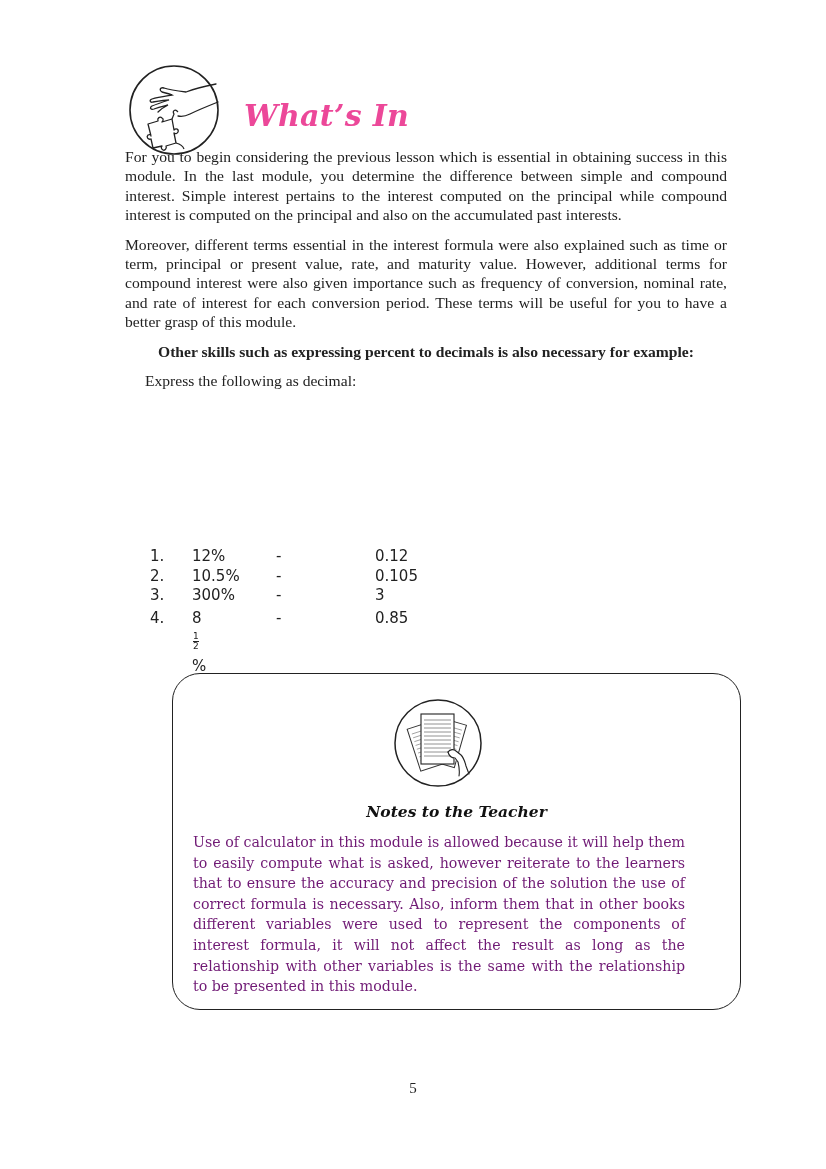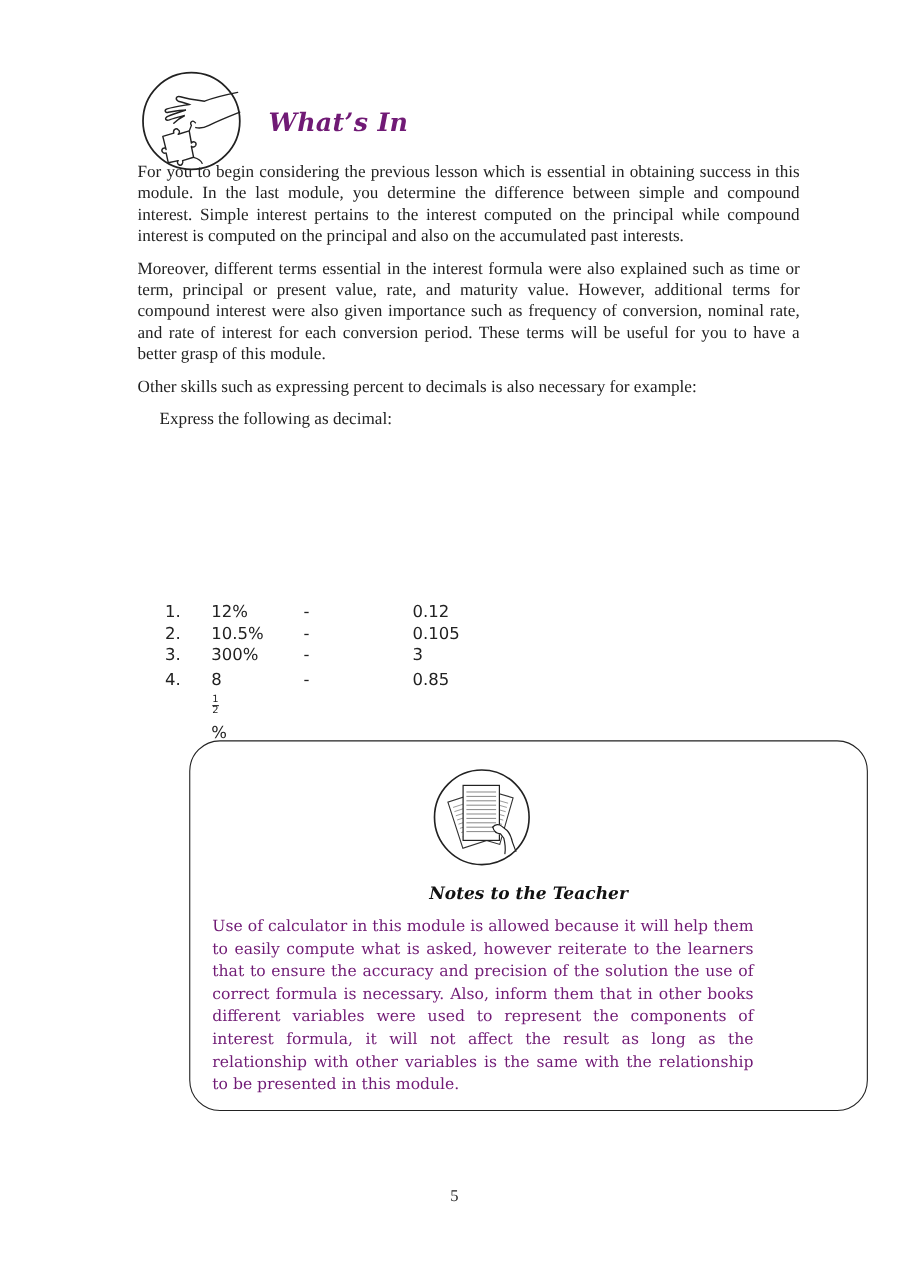--- a/index.html
+++ b/index.html
@@ -1,37 +1,37 @@
 <!DOCTYPE html>
 <html><head>
 <meta charset="utf-8">
 <style>
   html, body { margin: 0; padding: 0; background: #ffffff; }
   body { width: 826px; height: 1169px; position: relative; overflow: hidden; font-family: "DejaVu Serif", "Liberation Serif", serif; color: #1a1a1a; }
   .page { position: absolute; left: 0; top: 0; width: 826px; height: 1169px; }
 
   .header-icon { position: absolute; left: 128px; top: 64px; width: 92px; height: 92px; }
-  .header-title { position: absolute; left: 244px; top: 98px; font-family: "DejaVu Serif", serif; font-weight: bold; font-style: italic; font-size: 23px; letter-spacing: 0.3px; color: #701a75; }
+  .header-title { position: absolute; left: 244px; top: 98px; font-family: "DejaVu Serif", serif; font-weight: bold; font-style: italic; font-size: 30px; letter-spacing: 0.3px; color: #ec4899; }
 
   .body-text { position: absolute; left: 125px; width: 602px; font-family: "Liberation Serif", serif; font-size: 15.6px; line-height: 19.4px; text-align: justify; color: #222; }
   .body-text p { margin: 0 0 10px 0; }
 
   .p1 { top: 147px; }
 
   .list { position: absolute; left: 150px; top: 547px; font-family: "DejaVu Sans", sans-serif; font-size: 15px; color: #222; }
   .list-row { position: relative; height: 19.6px; line-height: 19.6px; }
   .list-row.tall { height: 24px; line-height: 24px; }
   .list-num { position: absolute; left: 0; width: 30px; }
   .list-pct { position: absolute; left: 42px; }
   .list-dash { position: absolute; left: 126px; }
   .list-dec { position: absolute; left: 225px; }
   .frac { display: inline-block; vertical-align: middle; font-size: 9px; line-height: 9px; text-align: center; margin: 0 1px; position: relative; top: -1px; }
   .frac span { display: block; }
 
-  .notes-box { position: absolute; left: 172px; top: 673px; width: 617px; height: 337px; border: 1.6px solid #222; border-radius: 28px; box-sizing: border-box; padding-left: 32px; }
+  .notes-box { position: absolute; left: 172px; top: 673px; width: 569px; height: 337px; border: 1.6px solid #222; border-radius: 28px; box-sizing: border-box; padding-left: 32px; }
   .notes-icon { position: absolute; left: 220px; top: 24px; width: 90px; height: 90px; }
   .notes-title { position: absolute; left: 0; right: 0; top: 128px; text-align: center; font-family: "DejaVu Serif", serif; font-weight: bold; font-style: italic; font-size: 15.5px; color: #111; }
   .notes-text { position: absolute; left: 20px; width: 492px; top: 158px; font-family: "DejaVu Serif", serif; font-size: 14.2px; line-height: 20.6px; text-align: justify; color: #701a75; }
 
   .page-number { position: absolute; left: 0; right: 0; top: 1080px; text-align: center; font-family: "Liberation Serif", serif; font-size: 15px; color: #222; }
   .watermark { position: absolute; left: 0; right: 0; top: 1125px; text-align: center; font-family: "DejaVu Sans", sans-serif; font-size: 14px; color: #b5b5b5; letter-spacing: 0.3px; }
 </style>
 </head>
 <body>
 
@@ -47,21 +47,21 @@
       <path d="M20 60 L30 57 C29 54 32 52 34 54 C36 55 35 57 34 58 L44 55 L46 66 C48 64 51 65 50 68 C49 70 47 70 46 69 L48 79 L38 82 C39 84 37 87 35 86 C33 85 33 83 34 82 L25 84 L23 75 C20 76 18 73 20 71 C22 70 23 71 23 72 Z" fill="#fff" stroke="#222" stroke-width="1.3" stroke-linejoin="round"></path>
       <path d="M44 55 L46 50 C44 47 47 45 49 47 L50 48" fill="none" stroke="#222" stroke-width="1.2"></path>
       <path d="M48 79 C52 80 55 82 56 85" fill="none" stroke="#222" stroke-width="1.2"></path>
     </svg>
   </div>
   <div class="header-title">What’s In</div>
 
   <div class="body-text p1">
     <p>For you to begin considering the previous lesson which is essential in obtaining success in this module. In the last module, you determine the difference between simple and compound interest. Simple interest pertains to the interest computed on the principal while compound interest is computed on the principal and also on the accumulated past interests.</p>
     <p>Moreover, different terms essential in the interest formula were also explained such as time or term, principal or present value, rate, and maturity value. However, additional terms for compound interest were also given importance such as frequency of conversion, nominal rate, and rate of interest for each conversion period. These terms will be useful for you to have a better grasp of this module.</p>
-    <p style="text-align:left;">Other skills such as expressing percent to decimals is also necessary for example:</p>
+    <p style="text-align:center;font-weight:bold;">Other skills such as expressing percent to decimals is also necessary for example:</p>
     <p style="text-align:left;margin-left:20px;">Express the following as decimal:</p>
   </div>
 
   <div class="list">
     <div class="list-row">
       <span class="list-num">1.</span>
       <span class="list-pct">12%</span>
       <span class="list-dash">-</span>
       <span class="list-dec">0.12</span>
     </div>

